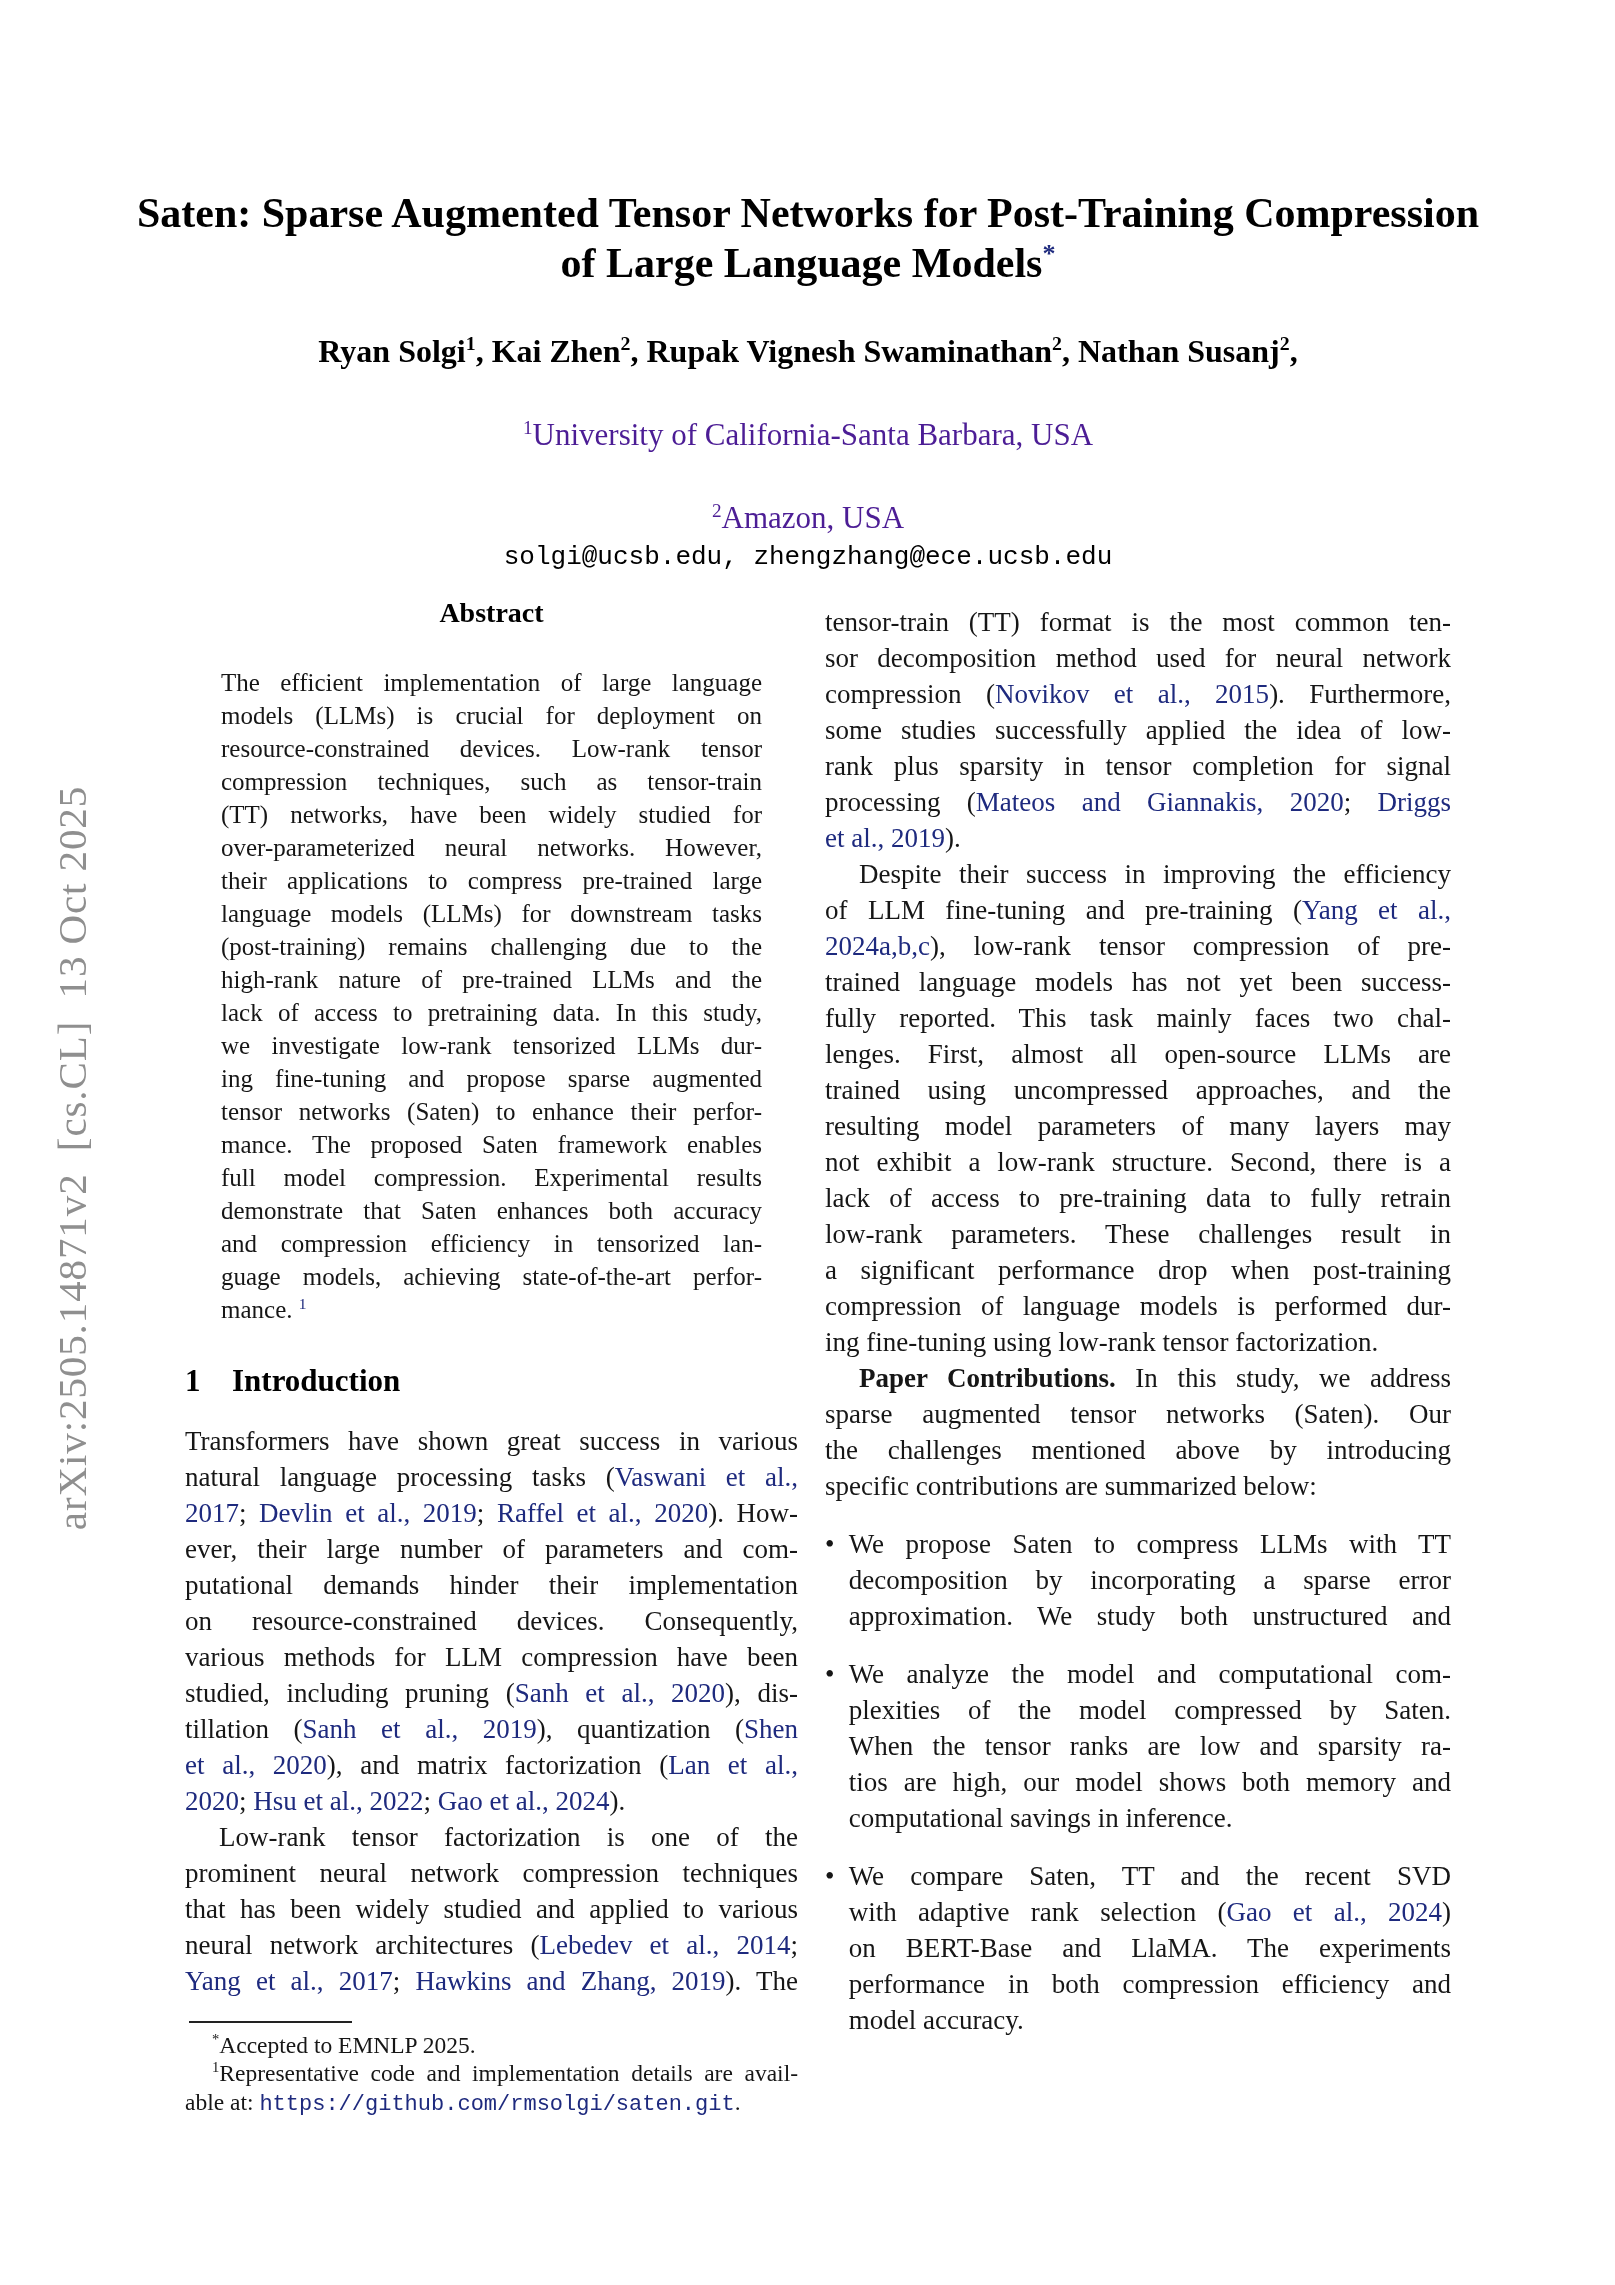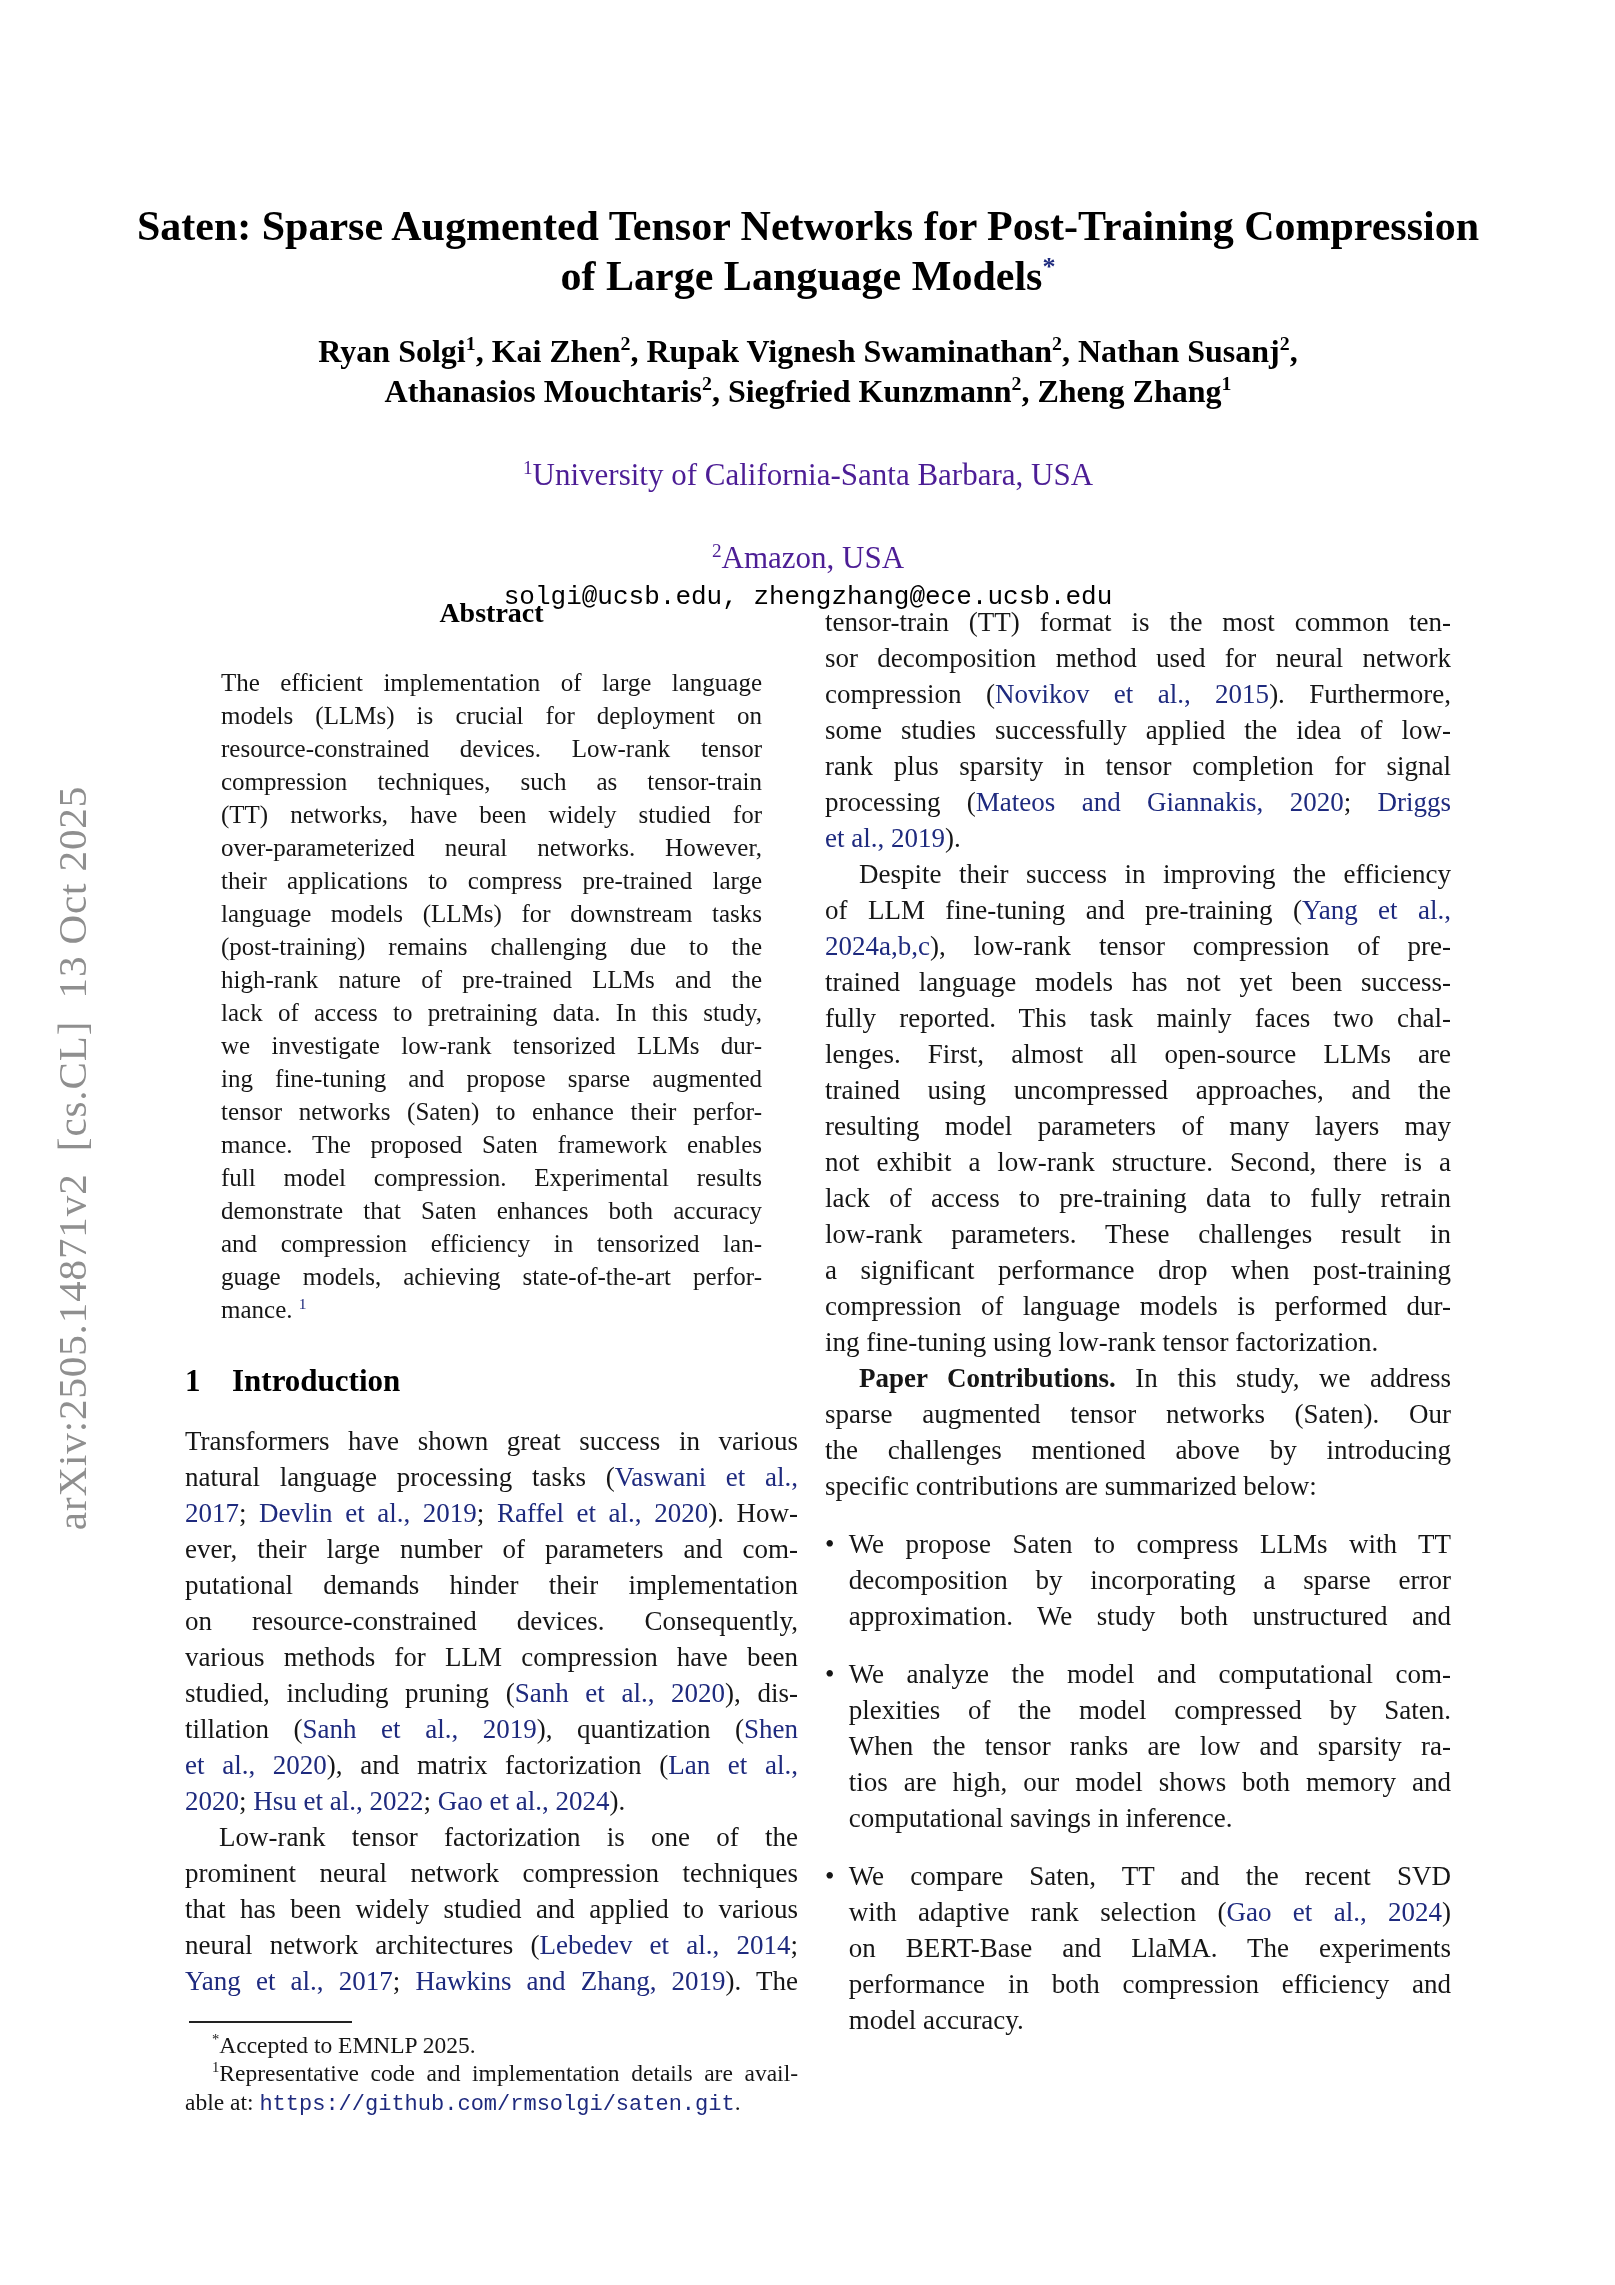--- a/index.html
+++ b/index.html
@@ -2,21 +2,21 @@
 <html style="font-size:14.5px"><head>
 <meta charset="utf-8">
 <style>
   html,body{margin:0;padding:0;background:#e8e8e8;}
   .page{position:relative;width:1616px;height:2285px;background:#ffffff;
         font-family:"Liberation Serif","DejaVu Serif",serif;color:#161616;overflow:hidden;}
   
   .arxiv-strip{position:absolute;left:72px;top:1158px;transform:translate(-50%,-50%) rotate(-90deg);
         white-space:pre;font-size:41px;color:#8f8f8f;letter-spacing:0.9px;}
   
-  .title-block{position:absolute;left:0;right:0;top:201px;text-align:center;}
+  .title-block{position:absolute;left:0;right:0;top:188px;text-align:center;}
   .title-line{font-size:42px;font-weight:bold;line-height:50px;color:#000;}
   .authors-block{position:absolute;left:0;right:0;top:331px;text-align:center;}
   .author-line{font-size:32px;font-weight:bold;line-height:40px;color:#000;}
   .affil-line{font-size:31px;line-height:39px;color:#4c1d95;margin-top:44px;}
   .email-line{font-family:"Liberation Mono","DejaVu Sans Mono",monospace;font-size:26px;line-height:40px;color:#000;}
   
   .col{position:absolute;top:597px;}
   .col-left{left:185px;width:613px;}
   .col-right{left:825px;width:626px;top:604px;}
   .center-heading{text-align:center;font-size:28px;font-weight:bold;margin-bottom:37px;color:#000;}
@@ -45,21 +45,20 @@
 
   <div class="arxiv-strip">arXiv:2505.14871v2  [cs.CL]  13 Oct 2025</div>
 
   <div class="title-block">
     <div class="title-line">Saten: Sparse Augmented Tensor Networks for Post-Training Compression</div>
     <div class="title-line"><span>of Large Language Models</span><span class="sup link">*</span></div>
   </div>
 
   <div class="authors-block">
     <div class="author-line" id="author-line-0">Ryan Solgi<span class="sup">1</span>, Kai Zhen<span class="sup">2</span>, Rupak Vignesh Swaminathan<span class="sup">2</span>, Nathan Susanj<span class="sup">2</span>,</div>
-    <div class="author-line" id="author-line-1">Athanasios Mouchtaris<span class="sup">2</span>, Siegfried Kunzmann<span class="sup">2</span>, Zheng Zhang<span class="sup">1</span></div>
     <div class="affil-line" id="affil-line-0"><span class="sup">1</span>University of California-Santa Barbara, USA</div>
     <div class="affil-line" id="affil-line-1"><span class="sup">2</span>Amazon, USA</div>
     <div class="email-line">solgi@ucsb.edu, zhengzhang@ece.ucsb.edu</div>
   </div>
 
   <div class="col col-left" id="col-left">
       <div class="center-heading">Abstract</div>
       <div class="para abstract">
         <div class="line">The efficient implementation of large language</div>
         <div class="line">models (LLMs) is crucial for deployment on</div>

